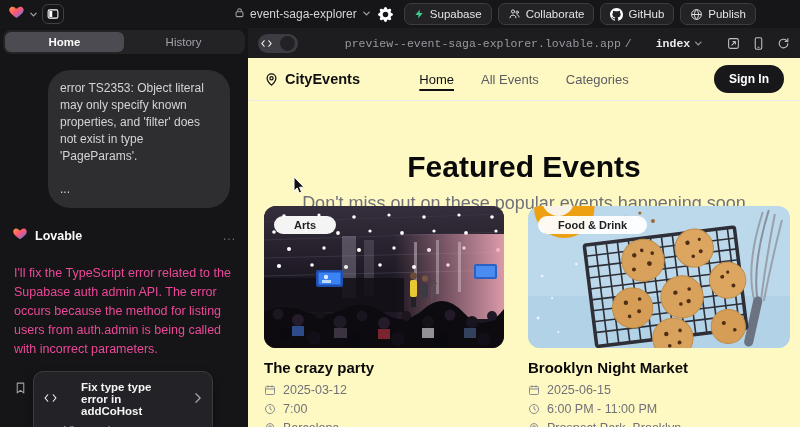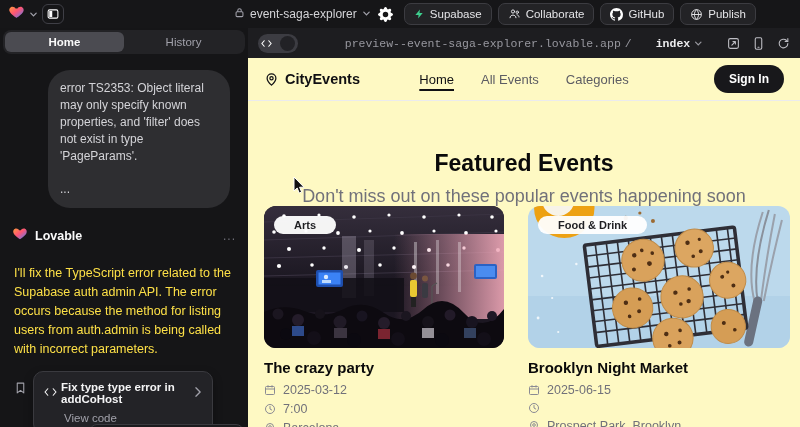--- a/index.html
+++ b/index.html
@@ -30,26 +30,26 @@
   .tab { flex:1; display:flex; align-items:center; justify-content:center;
     font-size:11.5px; color:#a1a1aa; border-radius:6px; cursor:pointer; }
   .tab.active { background:#4b4b51; color:#fafafa; font-weight:600; }
   .bubble { margin:16px 18px 0 48px; background:#2e2e31; border-radius:22px;
     padding:10px 12px 10px 12px; color:#d4d4d8; font-size:12px; line-height:17px; }
   .bubble .more { margin-top:16px; color:#d4d4d8; }
   .asst-head { margin:18px 12px 19px 12px; display:flex; align-items:center; gap:7px; }
   .asst-name { font-size:12.5px; font-weight:700; color:#fafafa; }
   .asst-menu { margin-left:auto; color:#71717a; font-size:12px; letter-spacing:1px;
     cursor:pointer; }
-  .para { margin:8px 14px; color:#fde047; font-size:12.5px; line-height:19px; }
+  .para { margin:8px 14px; color:#ec4899; font-size:12.5px; line-height:19px; }
   .codewrap { position:relative; margin:12px 0 0 12px; display:flex; align-items:flex-start; }
   .bookmark { margin:10px 6px 0 2px; color:#a1a1aa; cursor:pointer; }
   .codecard { width:180px; background:#232327; border:1px solid #3a3a3f; border-radius:10px;
     padding:9px 10px; box-shadow:0 4px 10px rgba(0,0,0,.35); cursor:pointer; }
-  .cc-row1 { display:flex; align-items:center; gap:4px; color:#f4f4f5;
+  .cc-row1 { display:flex; align-items:center; gap:24px; color:#f4f4f5;
     font-size:11.5px; font-weight:600; }
   .cc-chev { margin-left:auto; color:#a1a1aa; }
   .cc-row2 { margin-top:7px; padding-left:20px; color:#a1a1aa; font-size:11.5px; }
   .float-actions { position:absolute; right:4px; bottom:-14px; display:flex;
     background:#1b1b1e; border:1px solid #3a3a3f; border-radius:8px; padding:3px 4px;
     gap:2px; z-index:5; }
   .fa-btn { display:flex; align-items:center; gap:5px; color:#e4e4e7; font-size:11.5px;
     font-weight:500; padding:2px 7px; border-radius:6px; cursor:pointer; }
 
   
@@ -74,21 +74,21 @@
     padding:0 16px; border-bottom:1px solid #ebebee; }
   .brand { display:flex; align-items:center; gap:6px; font-size:14.5px; font-weight:700;
     color:#101013; cursor:pointer; }
   .nav { position:absolute; left:50%; transform:translateX(-50%); display:flex;
     gap:27px; align-items:center; }
   .nav a { font-size:13px; color:#5c5c63; text-decoration:none; cursor:pointer; }
   .nav a.active { color:#101013; font-weight:500; text-decoration:underline;
     text-underline-offset:5px; text-decoration-thickness:1.5px; }
   .signin { margin-left:auto; background:#18181b; color:#fff; font-size:12px;
     font-weight:600; border-radius:999px; padding:7px 15px; cursor:pointer; }
-  .hero-title { margin-top:49px; text-align:center; font-size:23px; font-weight:700;
+  .hero-title { margin-top:49px; text-align:center; font-size:30px; font-weight:700;
     color:#0a0a0a; }
   .hero-sub { margin-top:9px; text-align:center; font-size:18px; color:#71717a; }
   .card { position:absolute; top:148px; }
   .card1 { left:16px; width:240px; }
   .card2 { left:280px; width:262px; }
   .card-img { position:relative; width:100%; height:142px; border-radius:12px;
     overflow:hidden; cursor:pointer; }
   .card-img svg { display:block; width:100%; height:100%; }
   .badge { position:absolute; top:10px; left:10px; background:rgba(255,255,255,.95);
     border-radius:999px; padding:3px 20px; font-size:11px; font-weight:600;
@@ -520,20 +520,21 @@
             <rect x="3" y="5" width="18" height="16" rx="2"></rect>
             <path d="M3 10h18M8 2.5V7M16 2.5V7"></path>
           </svg>
         <span>2025-06-15</span>
       </div>
       <div class="meta">
         <svg class="ic" width="12" height="12" viewBox="0 0 24 24" fill="none" stroke="#8a8a93" stroke-width="2">
             <circle cx="12" cy="12" r="9"></circle>
             <path d="M12 7v5l3.5 2" stroke-linecap="round"></path>
           </svg>
+        <span>6:00 PM - 11:00 PM</span>
       </div>
       <div class="meta">
         <svg class="ic" width="12" height="12" viewBox="0 0 24 24" fill="none" stroke="#8a8a93" stroke-width="2">
             <path d="M12 21s-7-6.1-7-11a7 7 0 0 1 14 0c0 4.9-7 11-7 11z"></path>
             <circle cx="12" cy="10" r="2.6"></circle>
           </svg>
         <span>Prospect Park, Brooklyn</span>
       </div>
     </div>
   </div>

